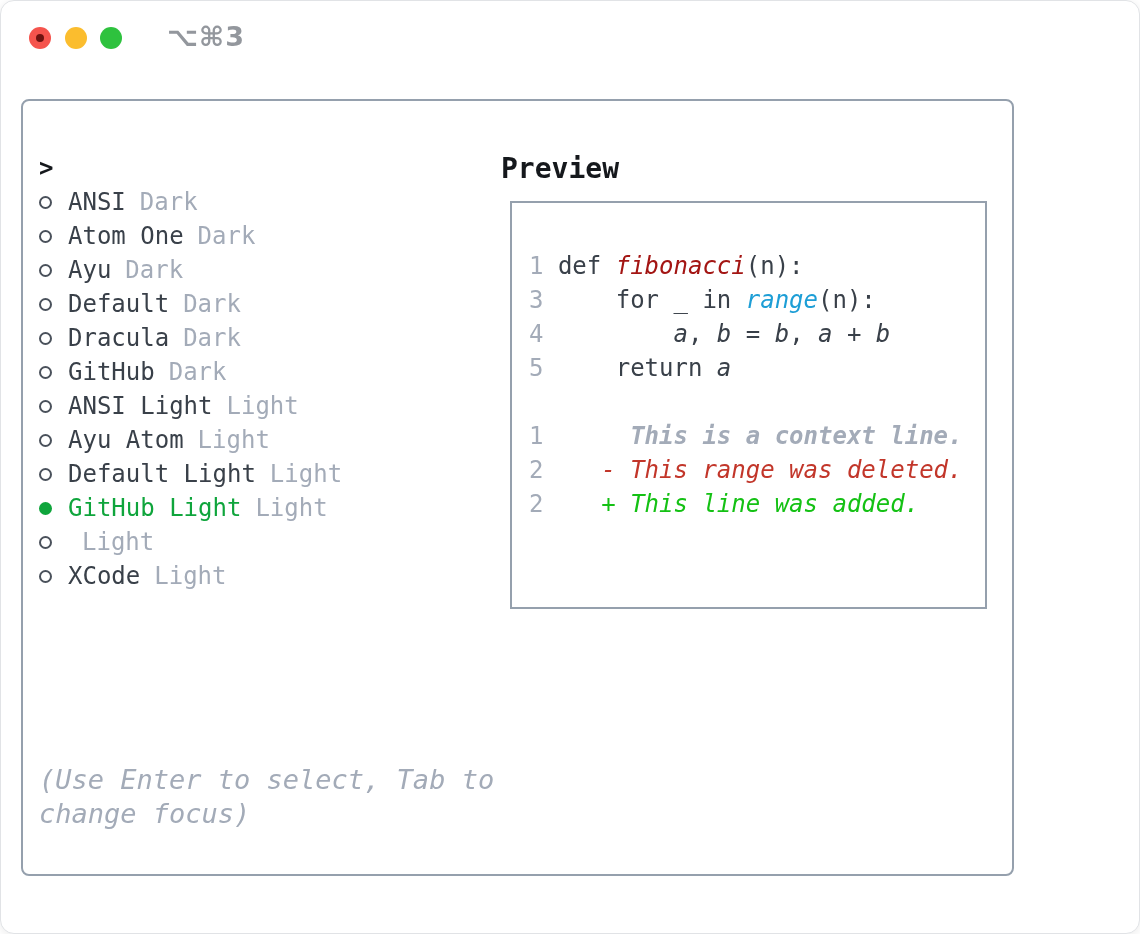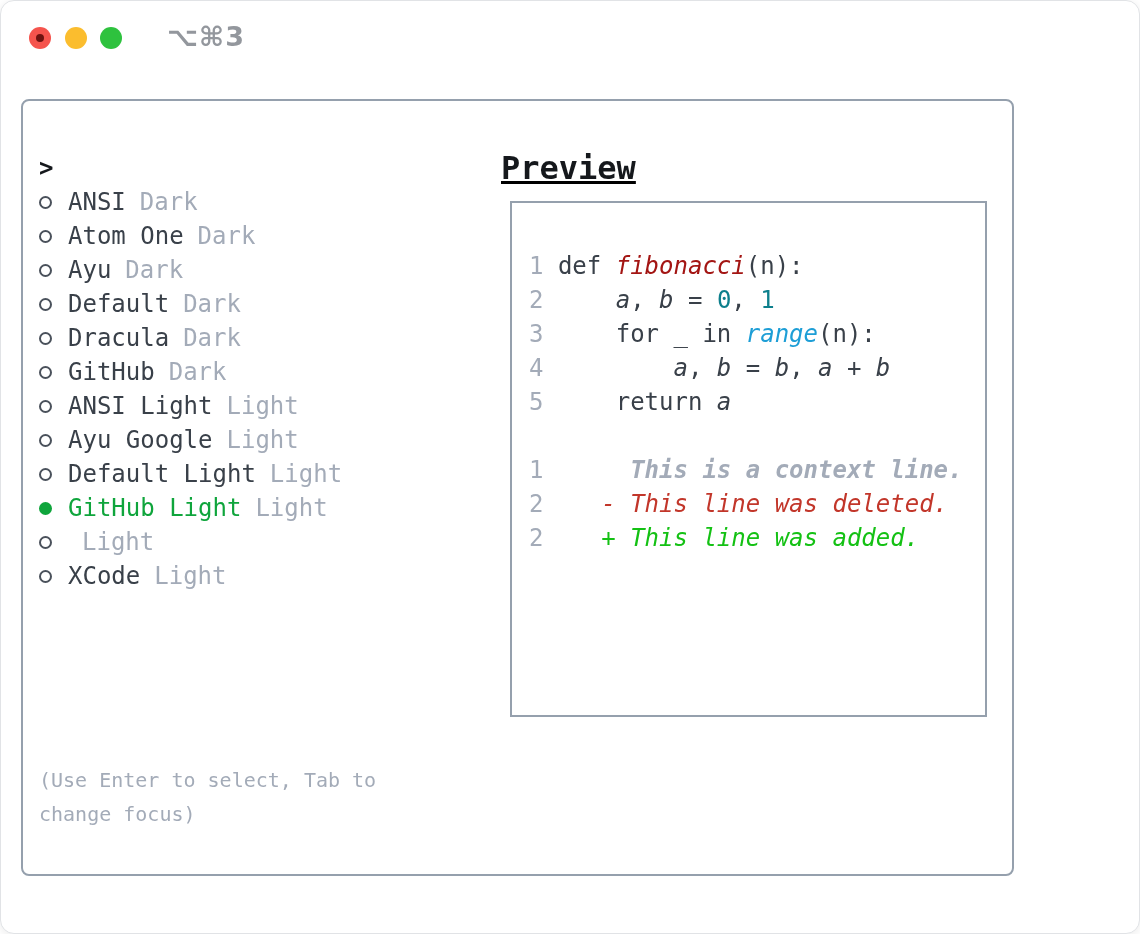--- a/index.html
+++ b/index.html
@@ -49,26 +49,26 @@
   .dot{width:13px;height:13px;border-radius:50%;border:2px solid var(--dot-border);}
   .dot.sel{background:var(--accent-green);border-color:var(--accent-green);}
   .prefix{color:var(--heading-fg);font-weight:bold;font-size:24px;}
   .heading{color:var(--heading-fg);font-weight:bold;}
   .subheading{color:var(--heading-fg);}
   .name{color:var(--item-fg);}
   .name.sel{color:var(--accent-green);}
   .variant{color:var(--muted-gray);margin-left:14px;}
   .theme-block{position:absolute;left:16px;top:50px;}
   .apply-block{position:absolute;left:16px;top:526px;}
-  .hint-block{position:absolute;left:16px;top:662px;color:var(--muted-gray);font-size:20px;}
+  .hint-block{position:absolute;left:16px;top:662px;color:var(--muted-gray);font-style:italic;font-size:27px;}
   .hint-line{height:34px;line-height:34px;white-space:pre;}
   
-  .preview-heading{position:absolute;left:478px;top:50px;height:34px;display:flex;align-items:center;font-size:32px;text-decoration:underline;}
+  .preview-heading{position:absolute;left:478px;top:50px;height:34px;display:flex;align-items:center;font-size:28px;}
   .preview-box{
-    position:absolute;left:487px;top:100px;width:477px;height:516px;
+    position:absolute;left:487px;top:100px;width:477px;height:408px;
     border:2px solid var(--panel-border);background:#fff;
   }
   .code-lines{position:absolute;left:17px;top:46px;font-size:24px;}
   .cline{height:34px;line-height:34px;white-space:pre;}
   .lineno{color:var(--muted-gray);}
   .seg-code{color:var(--item-fg);}
   .seg-func{color:var(--func-red);font-style:italic;}
   .seg-var{color:var(--item-fg);font-style:italic;}
   .seg-num{color:var(--num-teal);}
   .seg-builtin{color:var(--builtin-blue);font-style:italic;}
@@ -97,46 +97,45 @@
         <span class="marker prefix">&gt;</span>
       </div>
 
     <div class="row"><span class="marker"><span class="dot"></span></span><span class="name">ANSI</span><span class="variant">Dark</span></div>
         <div class="row"><span class="marker"><span class="dot"></span></span><span class="name">Atom One</span><span class="variant">Dark</span></div>
         <div class="row"><span class="marker"><span class="dot"></span></span><span class="name">Ayu</span><span class="variant">Dark</span></div>
         <div class="row"><span class="marker"><span class="dot"></span></span><span class="name">Default</span><span class="variant">Dark</span></div>
         <div class="row"><span class="marker"><span class="dot"></span></span><span class="name">Dracula</span><span class="variant">Dark</span></div>
         <div class="row"><span class="marker"><span class="dot"></span></span><span class="name">GitHub</span><span class="variant">Dark</span></div>
         <div class="row"><span class="marker"><span class="dot"></span></span><span class="name">ANSI Light</span><span class="variant">Light</span></div>
-        <div class="row"><span class="marker"><span class="dot"></span></span><span class="name">Ayu Google</span><span class="variant">Light</span></div>
+        <div class="row"><span class="marker"><span class="dot"></span></span><span class="name">Ayu Atom</span><span class="variant">Light</span></div>
         <div class="row"><span class="marker"><span class="dot"></span></span><span class="name">Default Light</span><span class="variant">Light</span></div>
         <div class="row"><span class="marker"><span class="dot sel"></span></span><span class="name sel">GitHub Light</span><span class="variant">Light</span></div>
         <div class="row"><span class="marker"><span class="dot"></span></span><span class="variant">Light</span></div>
         <div class="row"><span class="marker"><span class="dot"></span></span><span class="name">XCode</span><span class="variant">Light</span></div>
       </div>
 
 
     <div class="hint-block">
       <div class="hint-line">(Use Enter to select, Tab to</div>
       <div class="hint-line">change focus)</div>
     </div>
 
     <div class="preview-heading">
       <span class="heading">Preview</span>
     </div>
 
     <div class="preview-box">
       <div class="code-lines">
 
       <div class="cline"><span class="lineno">1 </span><span class="seg-code">def </span><span class="seg-func">fibonacci</span><span class="seg-code">(n):</span></div>
-          <div class="cline"><span class="lineno">2 </span><span class="seg-code">    </span><span class="seg-var">a</span><span class="seg-code">, </span><span class="seg-var">b</span><span class="seg-code"> = </span><span class="seg-num">0</span><span class="seg-code">, </span><span class="seg-num">1</span></div>
           <div class="cline"><span class="lineno">3 </span><span class="seg-code">    for _ in </span><span class="seg-builtin">range</span><span class="seg-code">(n):</span></div>
           <div class="cline"><span class="lineno">4 </span><span class="seg-code">        </span><span class="seg-var">a</span><span class="seg-code">, </span><span class="seg-var">b</span><span class="seg-code"> = </span><span class="seg-var">b</span><span class="seg-code">, </span><span class="seg-var">a</span><span class="seg-code"> + </span><span class="seg-var">b</span></div>
           <div class="cline"><span class="lineno">5 </span><span class="seg-code">    return </span><span class="seg-var">a</span></div>
           <div class="cline"><span class="lineno"> </span></div>
           <div class="cline"><span class="lineno">1 </span><span class="seg-context">     This is a context line.</span></div>
-          <div class="cline"><span class="lineno">2 </span><span class="seg-deleted">   - This line was deleted.</span></div>
+          <div class="cline"><span class="lineno">2 </span><span class="seg-deleted">   - This range was deleted.</span></div>
           <div class="cline"><span class="lineno">2 </span><span class="seg-added">   + This line was added.</span></div>
         </div>
     </div>
 
   </div>
 </div>
 
 </body></html>

